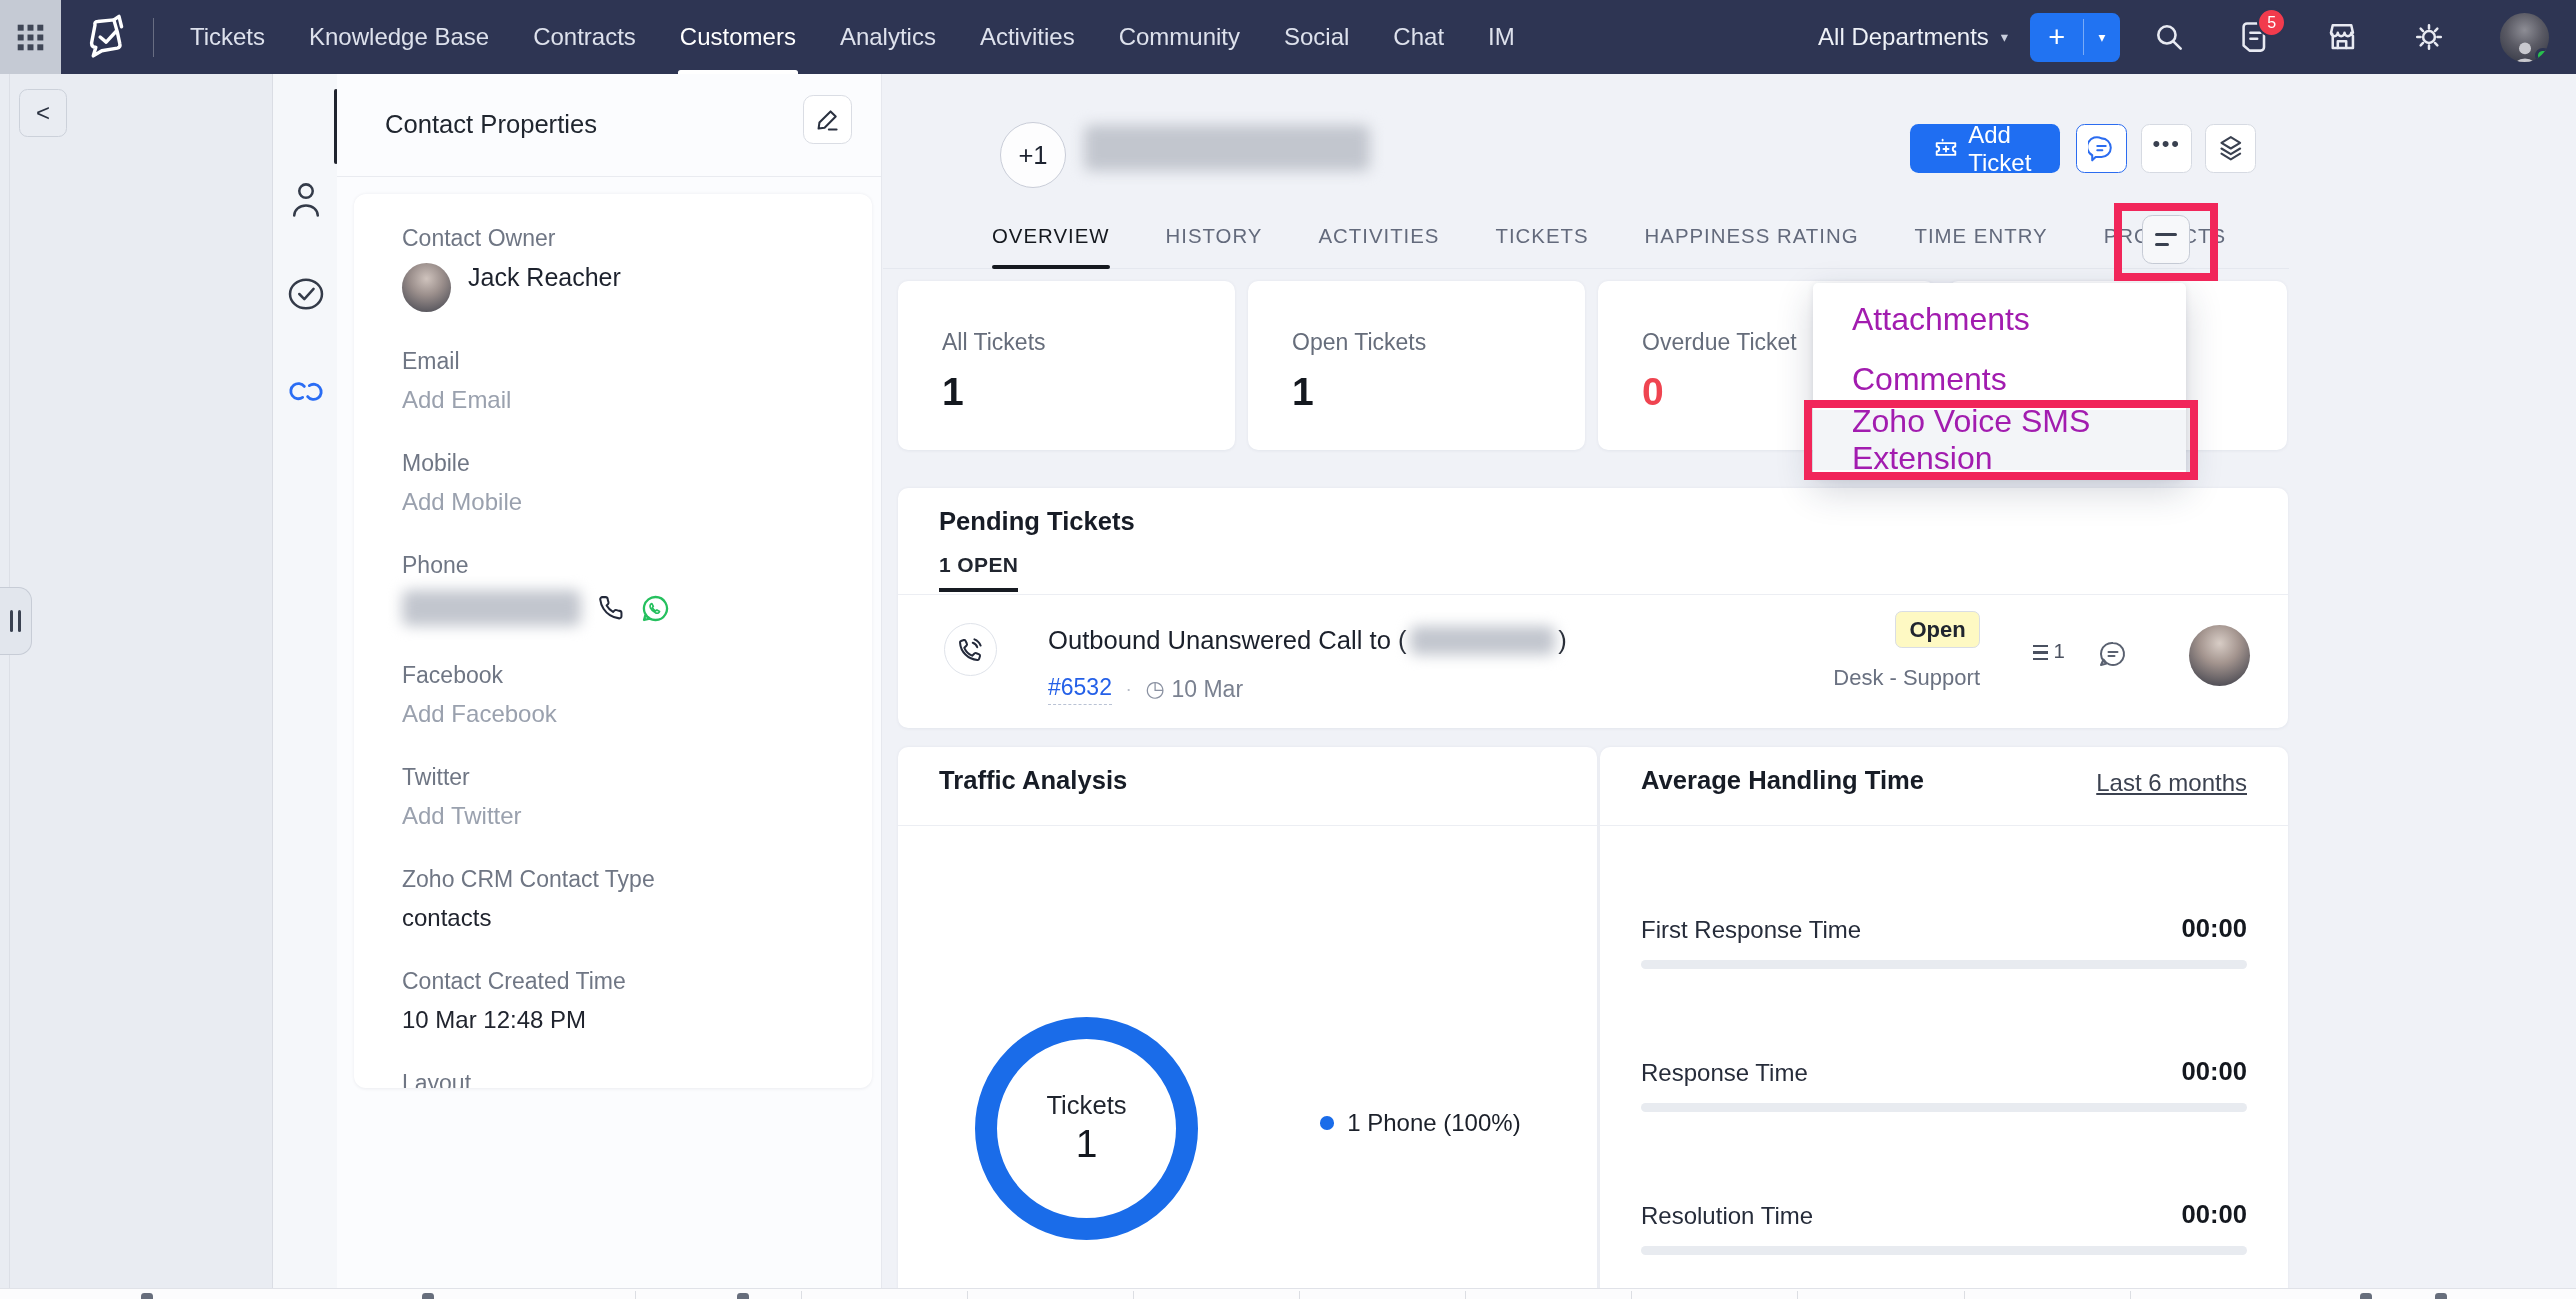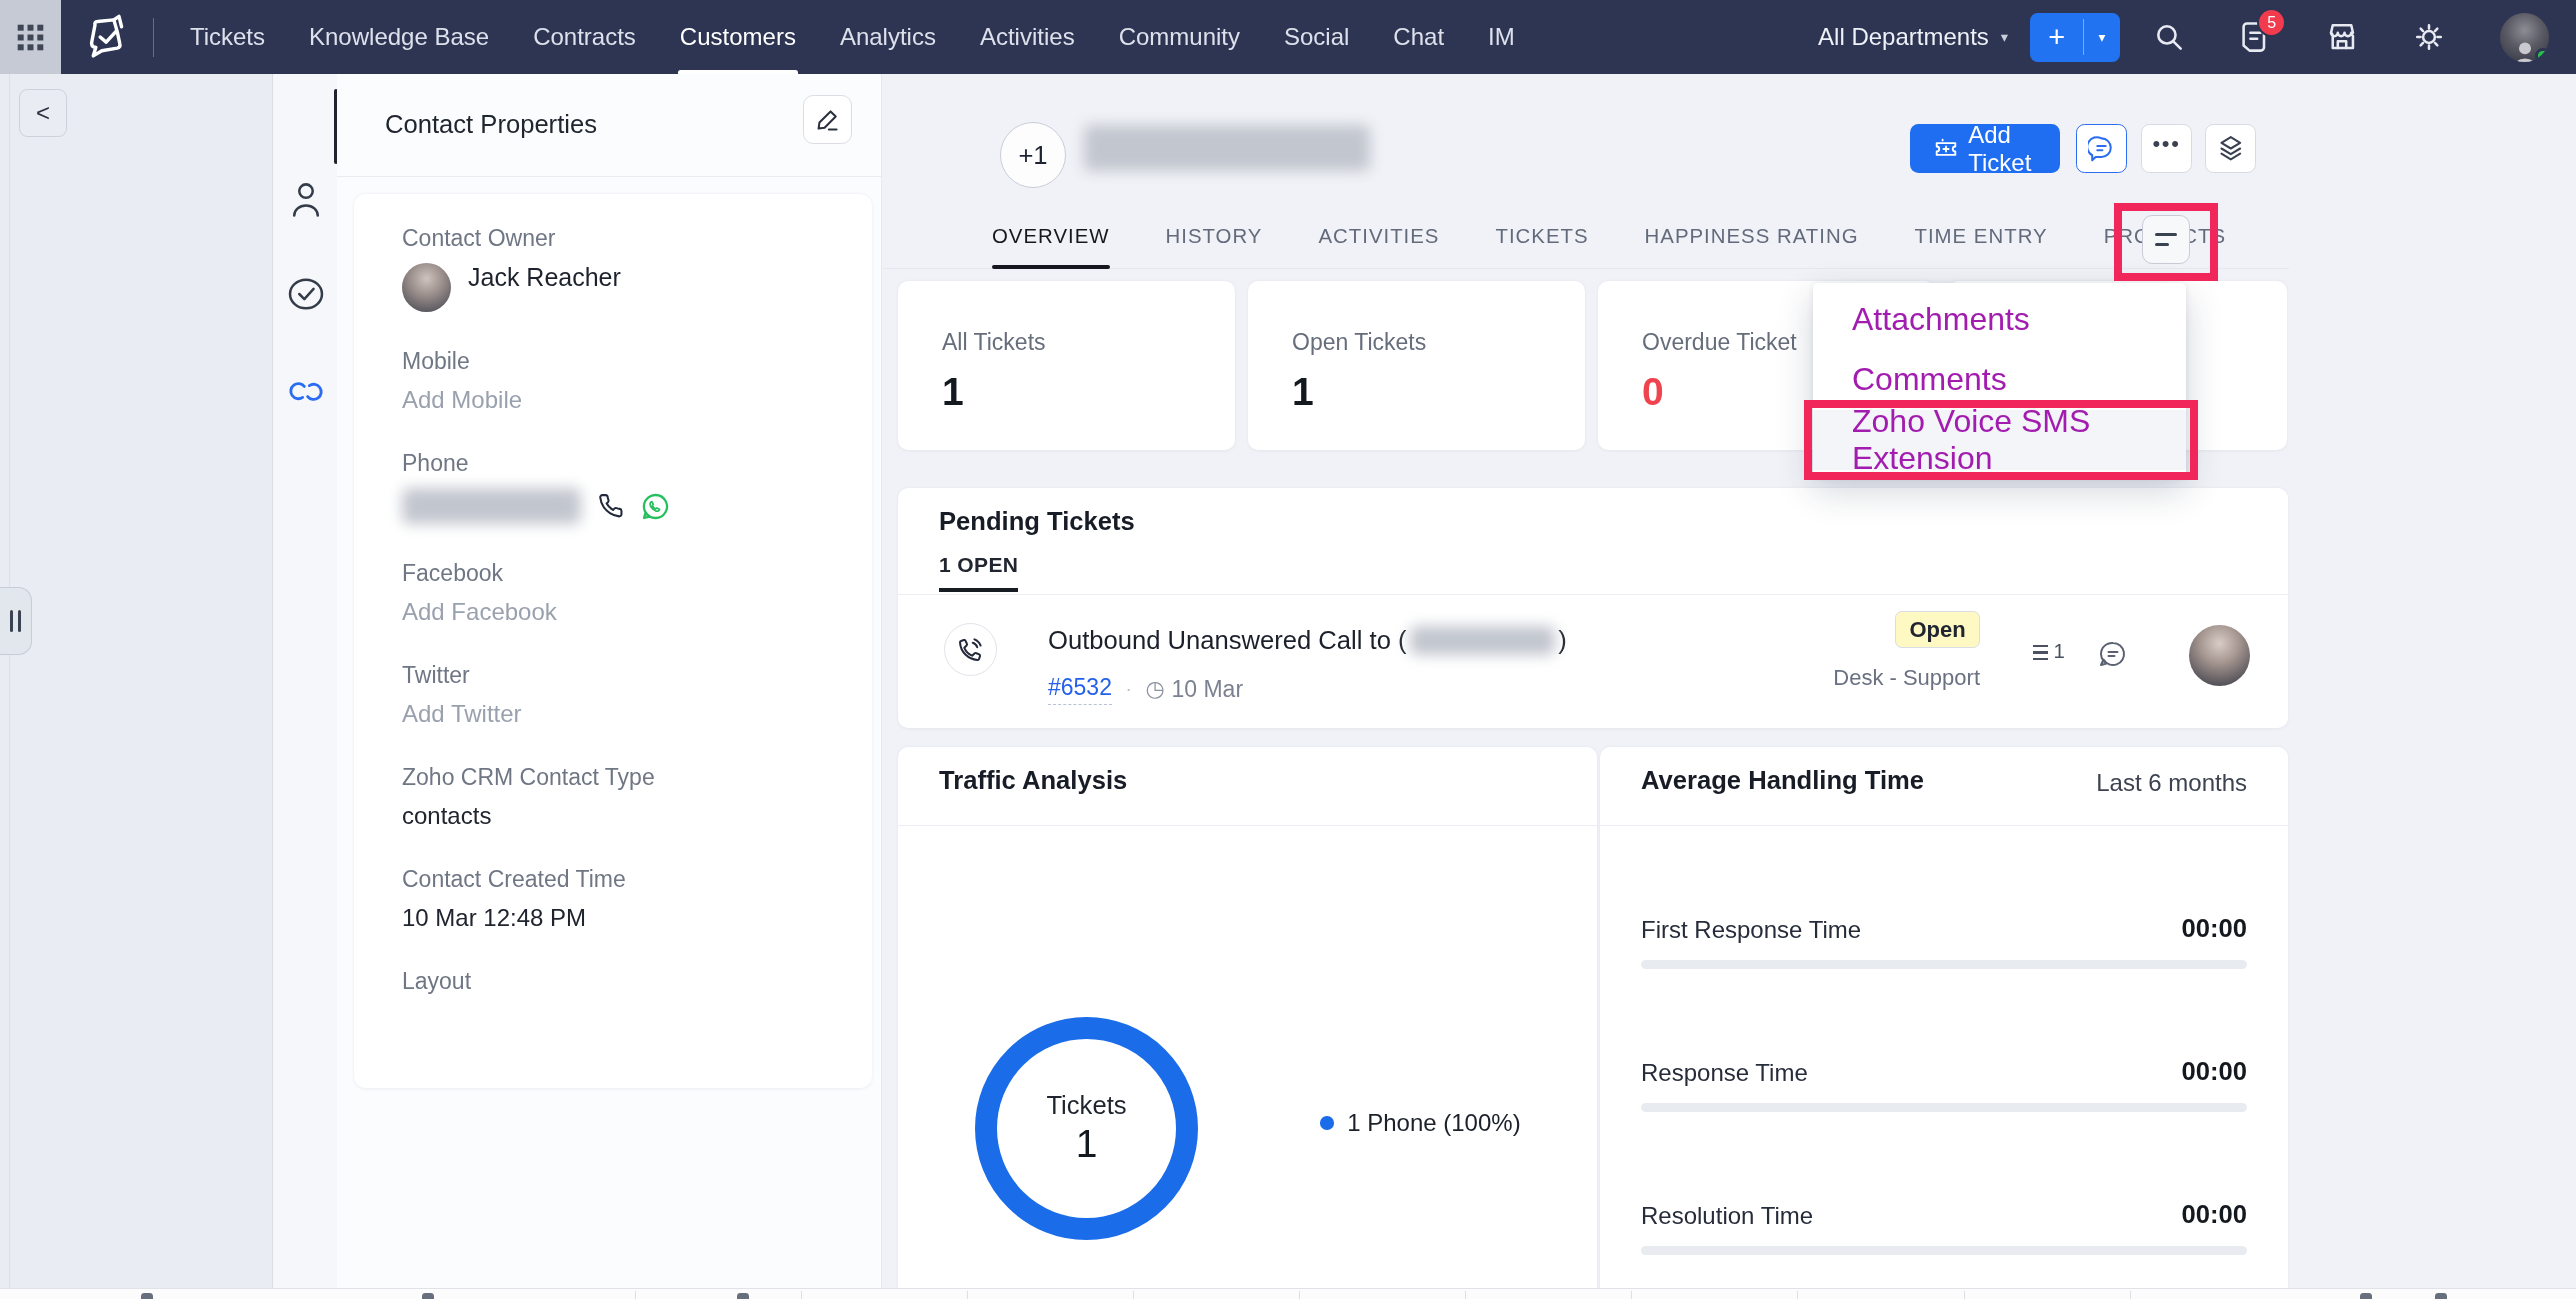--- a/index.html
+++ b/index.html
@@ -110,21 +110,21 @@
   .thread-ic .lines { display:flex; flex-direction:column; gap:4.3px; float:left; margin-top:5.1px; margin-right:5.1px; }
   .thread-ic .lines i { display:block; width:15.3px; height:2.1px; background:#4a5160; }
   .thread-ic .cnt { font-size:20.4px; }
   .thread-ic .under { clear:both; width:36px; height:1.7px; background:#7a8190; margin-top:5.1px; }
   .bubble-ic { position:absolute; left:1199px; top:150px; cursor:pointer; }
   .tk-avatar { position:absolute; left:1291px; top:137px; width:61px; height:61px; border-radius:50%; background:radial-gradient(circle at 50% 30%, #d8cdc6 0%, #a4958f 38%, #2f3340 100%); overflow:hidden; }
 
   .traffic-card { left:898px; top:747px; width:699px; height:596px; }
   .handling-card { left:1600px; top:747px; width:688px; height:596px; }
   .card-head { position:absolute; left:41px; top:19px; font-size:25.6px; font-weight:600; color:#171c26; }
-  .card-head-right { position:absolute; right:41px; top:22px; font-size:24px; color:#3c4250; }
+  .card-head-right { position:absolute; right:41px; top:22px; font-size:24px; color:#3c4250;text-decoration:underline; }
   .card-div { position:absolute; left:0; right:0; top:78px; height:0.9px; background:#eceef3; }
   .donut { position:absolute; left:77px; top:270px; width:223px; height:223px; border-radius:50%; border:22px solid #1a6ce9; display:flex; flex-direction:column; align-items:center; justify-content:center; gap:1.7px; }
   .donut .c-label { font-size:25.6px; color:#1f242e; }
   .donut .c-value { font-size:39px; color:#14181f; }
   .legend { position:absolute; left:422px; top:362px; display:flex; align-items:center; gap:13.6px; }
   .legend .dot { width:13.6px; height:13.6px; border-radius:50%; background:#1a6ce9; }
   .legend .txt { font-size:24px; color:#1b202a; }
   .h-row-label { position:absolute; left:41px; font-size:24px; color:#262c3a; }
   .h-row-value { position:absolute; right:41px; font-size:25.6px; font-weight:700; color:#14181f; }
   .h-bar { position:absolute; left:41px; right:41px; height:8.5px; border-radius:5.1px; background:#e8ebf0; }
@@ -291,20 +291,24 @@
     </div>
     <div class="props-card">
       <div class="pgroup">
         <div class="plabel">Contact Owner</div>
         <div class="owner-row">
           <div class="avatar-sm"></div>
           <div class="owner-name">Jack Reacher</div>
         </div>
       </div>
       <div class="pgroup">
+        <div class="plabel">Email</div>
+        <div class="pvalue muted">Add Email</div>
+      </div>
+      <div class="pgroup">
         <div class="plabel">Mobile</div>
         <div class="pvalue muted">Add Mobile</div>
       </div>
       <div class="pgroup">
         <div class="plabel">Phone</div>
         <div class="phone-row">
           <div class="blur-chip phone-blur"></div>
           <span>
             <svg width="25.6" height="25.6" viewBox="0 0 24 24" fill="none" stroke="#23293a" stroke-width="1.9" stroke-linecap="round" stroke-linejoin="round">
               <path d="M22 16.92v3a2 2 0 0 1-2.18 2 19.79 19.79 0 0 1-8.63-3.07 19.5 19.5 0 0 1-6-6A19.79 19.79 0 0 1 2.08 4.18 2 2 0 0 1 4.06 2h3a2 2 0 0 1 2 1.72c.127.96.361 1.903.7 2.81a2 2 0 0 1-.45 2.11L8.09 9.91a16 16 0 0 0 6 6l1.27-1.27a2 2 0 0 1 2.11-.45c.907.339 1.85.573 2.81.7A2 2 0 0 1 22 16.92z"></path>

